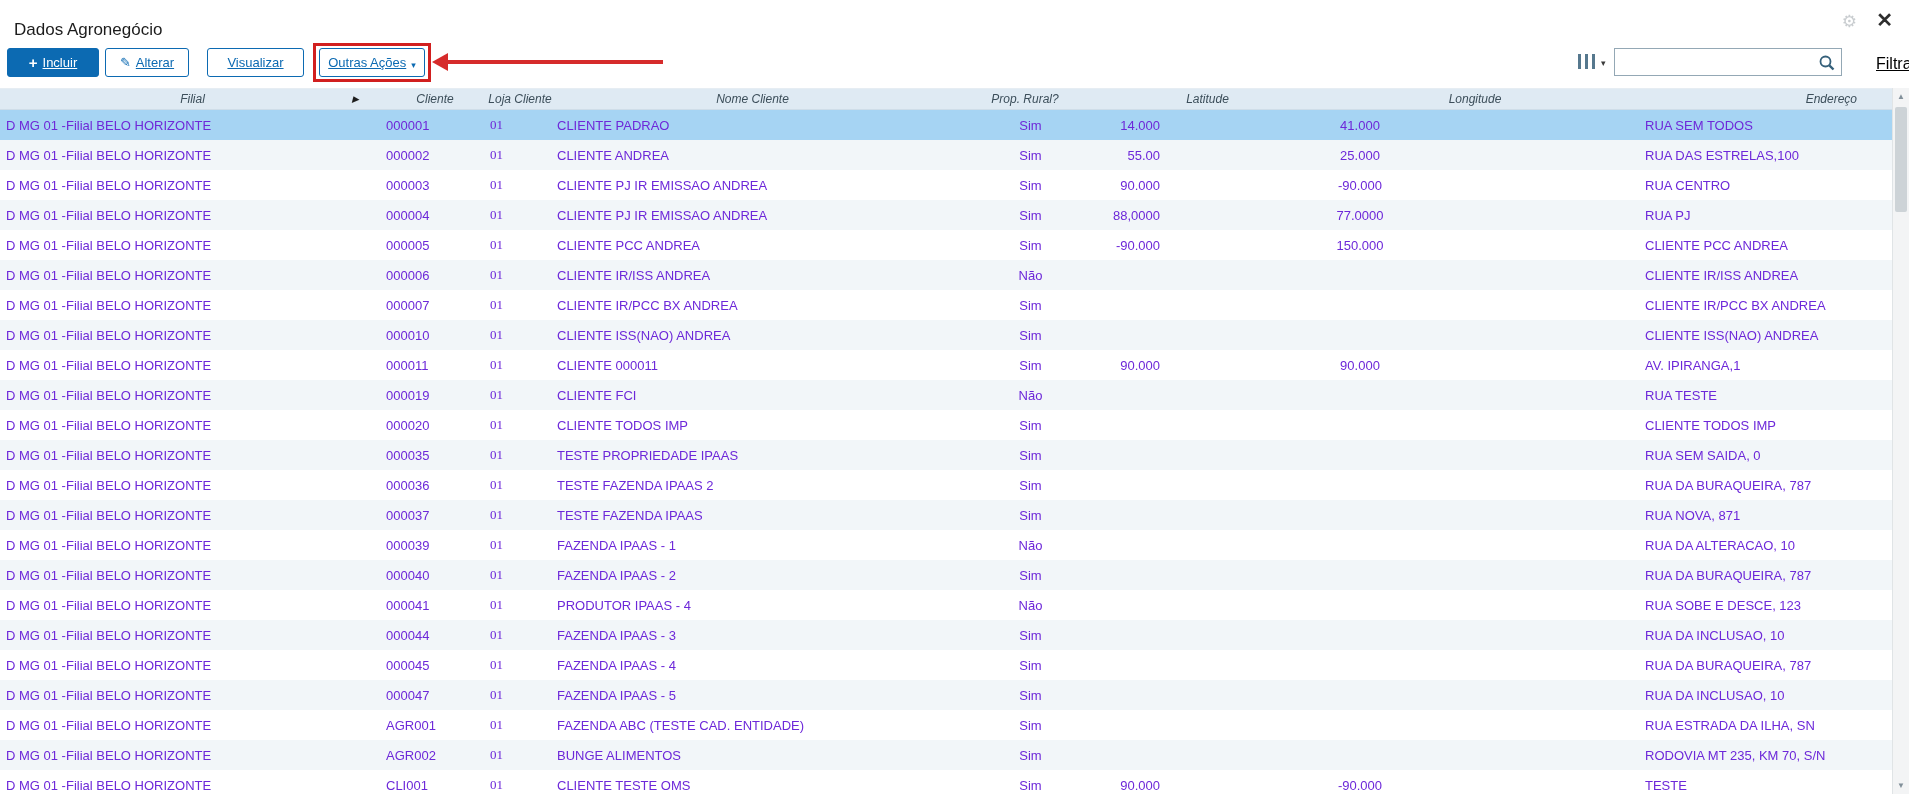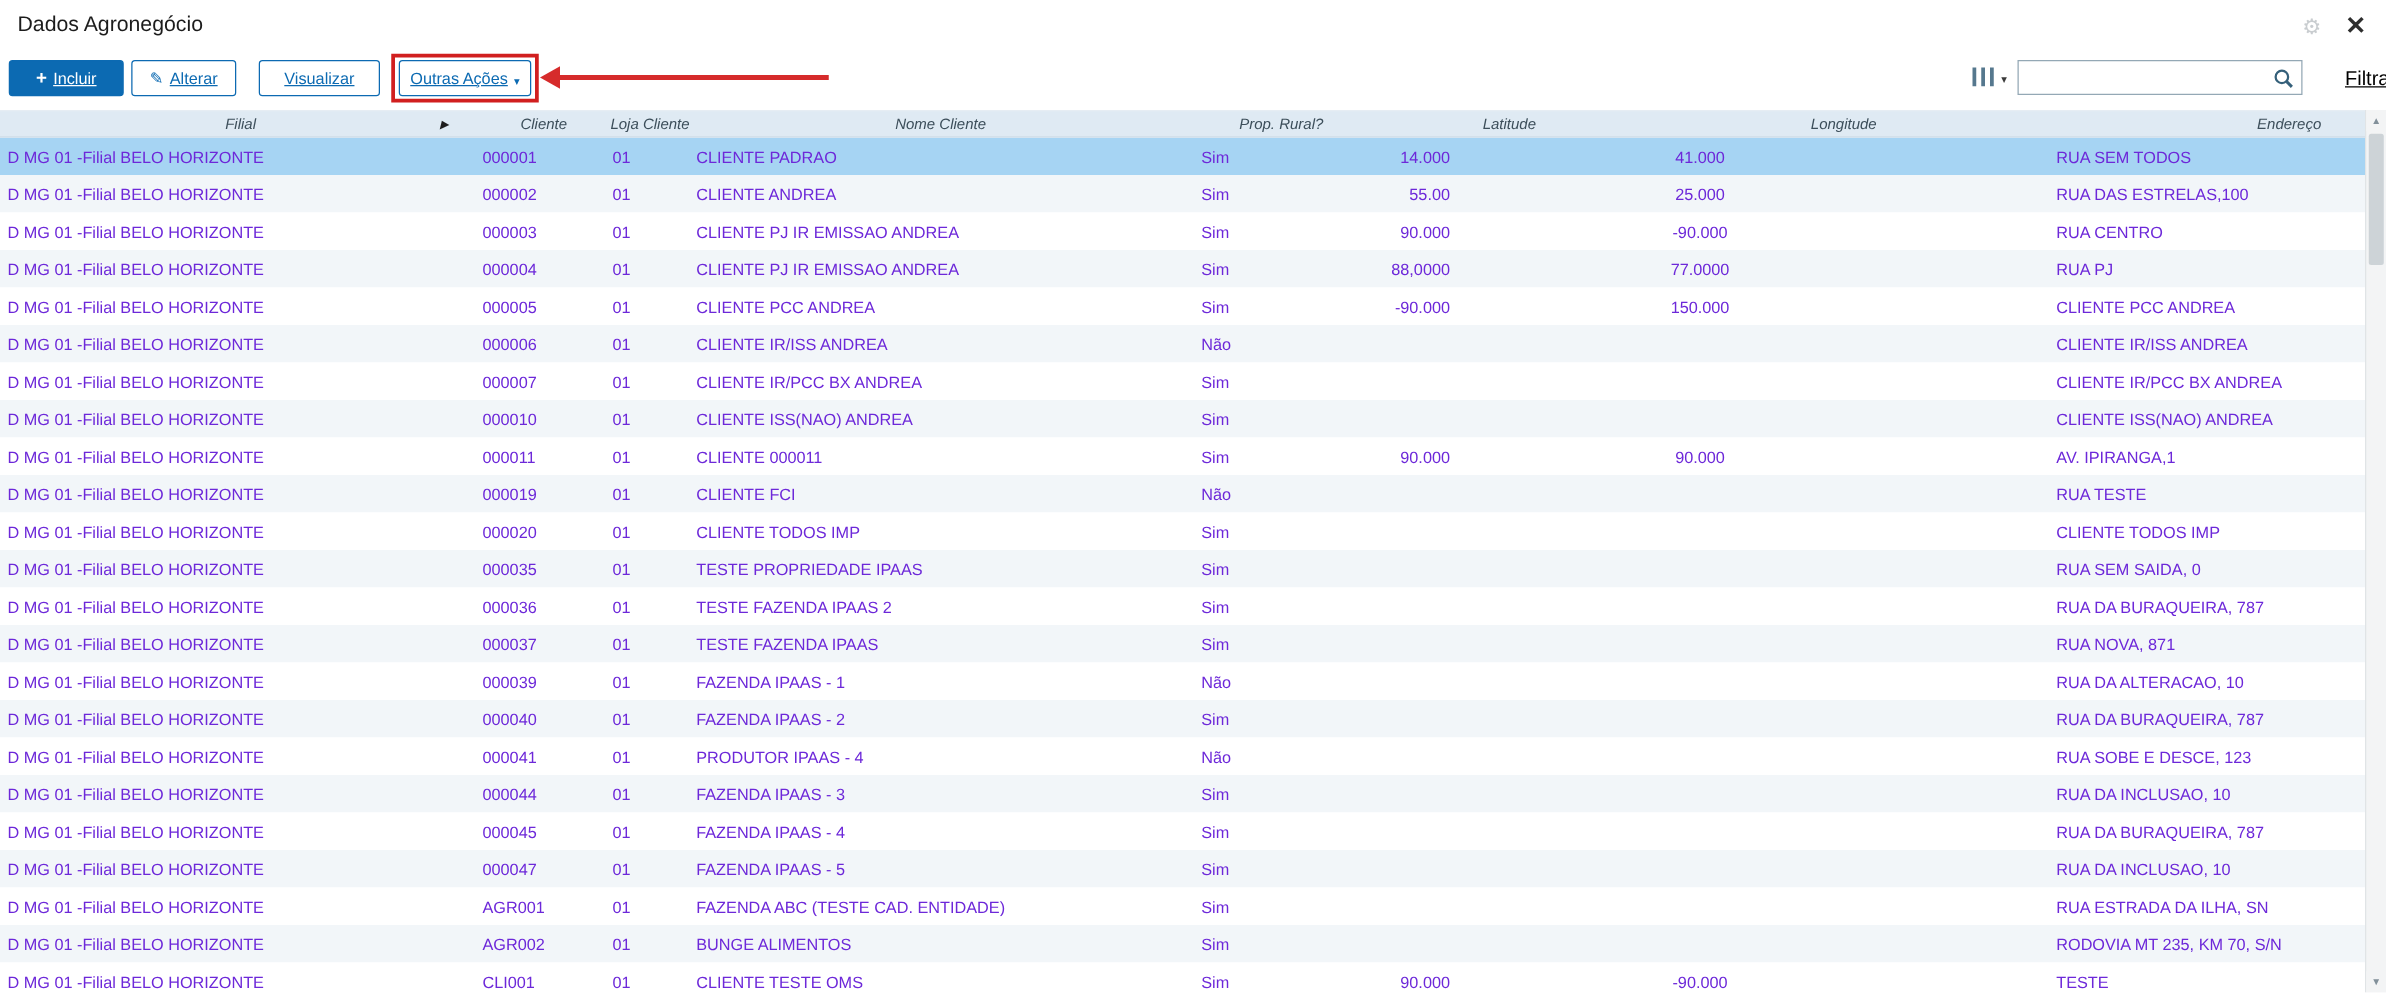--- a/index.html
+++ b/index.html
@@ -6,21 +6,21 @@
   html, body { width: 1909px; height: 794px; overflow: hidden; }
   body {
     font-family: "Liberation Sans", sans-serif;
     background: #ffffff;
     position: relative;
     color: #23323c;
   }
 
   
   .titlebar { position: absolute; top: 0; left: 0; right: 0; height: 44px; background: #fff; }
-  .page-title { position: absolute; left: 14px; top: 10px; font-size: 17px; color: #1c1c1c; }
+  .page-title { position: absolute; left: 14px; top: 20px; font-size: 17px; color: #1c1c1c; }
   .gear-icon { position: absolute; right: 52px; top: 11px; font-size: 17px; color: #c9cdd0; cursor: pointer; }
   .close-icon { position: absolute; right: 16px; top: 8px; font-size: 20px; color: #2e2e2e; font-weight: bold; cursor: pointer; }
 
   
   .toolbar { position: absolute; top: 45px; left: 0; right: 0; height: 40px; background: #fff; }
   .btn {
     position: absolute; top: 3px; height: 29px; border-radius: 3px;
     display: flex; align-items: center; justify-content: center; gap: 5px;
     font-size: 13px; font-family: "Liberation Sans", sans-serif; cursor: pointer;
   }
@@ -74,23 +74,23 @@
   .hcell { white-space: nowrap; overflow: hidden; text-align: center; cursor: pointer; }
   .sort-caret { position: absolute; left: 352px; top: 50%; transform: translateY(-50%); font-size: 9px; color: #1d1d1d; }
 
   .row { display: flex; height: 30px; align-items: center; font-size: 13px; color: #6d28d9; background: #ffffff; cursor: pointer; }
   .row:nth-child(even) { background: #f2f6f9; }
   .row.selected { background: #a6d4f3; }
   .cell { white-space: nowrap; overflow: hidden; }
 
   .c-filial  { width: 385px; padding-left: 6px;  text-align: left; }
   .c-cliente { width: 100px; padding-left: 1px;  text-align: left; }
-  .c-loja    { width: 70px;  padding-left: 5px;  text-align: left; }
+  .c-loja    { width: 70px;  padding-left: 5px;  text-align: left; font-family: Liberation Serif, serif; }
   .c-nome    { width: 395px; padding-left: 2px;  text-align: left; }
-  .c-prop    { width: 150px; padding-left: 11px; text-align: left; }
+  .c-prop    { width: 150px; padding-left: 11px; text-align: center; }
   .c-lat     { width: 215px; padding-right: 155px; text-align: right; }
   .c-lng     { width: 320px; padding-right: 230px; text-align: center; }
   .c-end     { width: 257px; padding-left: 10px; text-align: left; }
 
   .h-filial  { width: 385px; }
   .h-cliente { width: 100px; }
   .h-loja    { width: 70px; }
   .h-nome    { width: 395px; }
   .h-prop    { width: 150px; }
   .h-lat     { width: 215px; }

